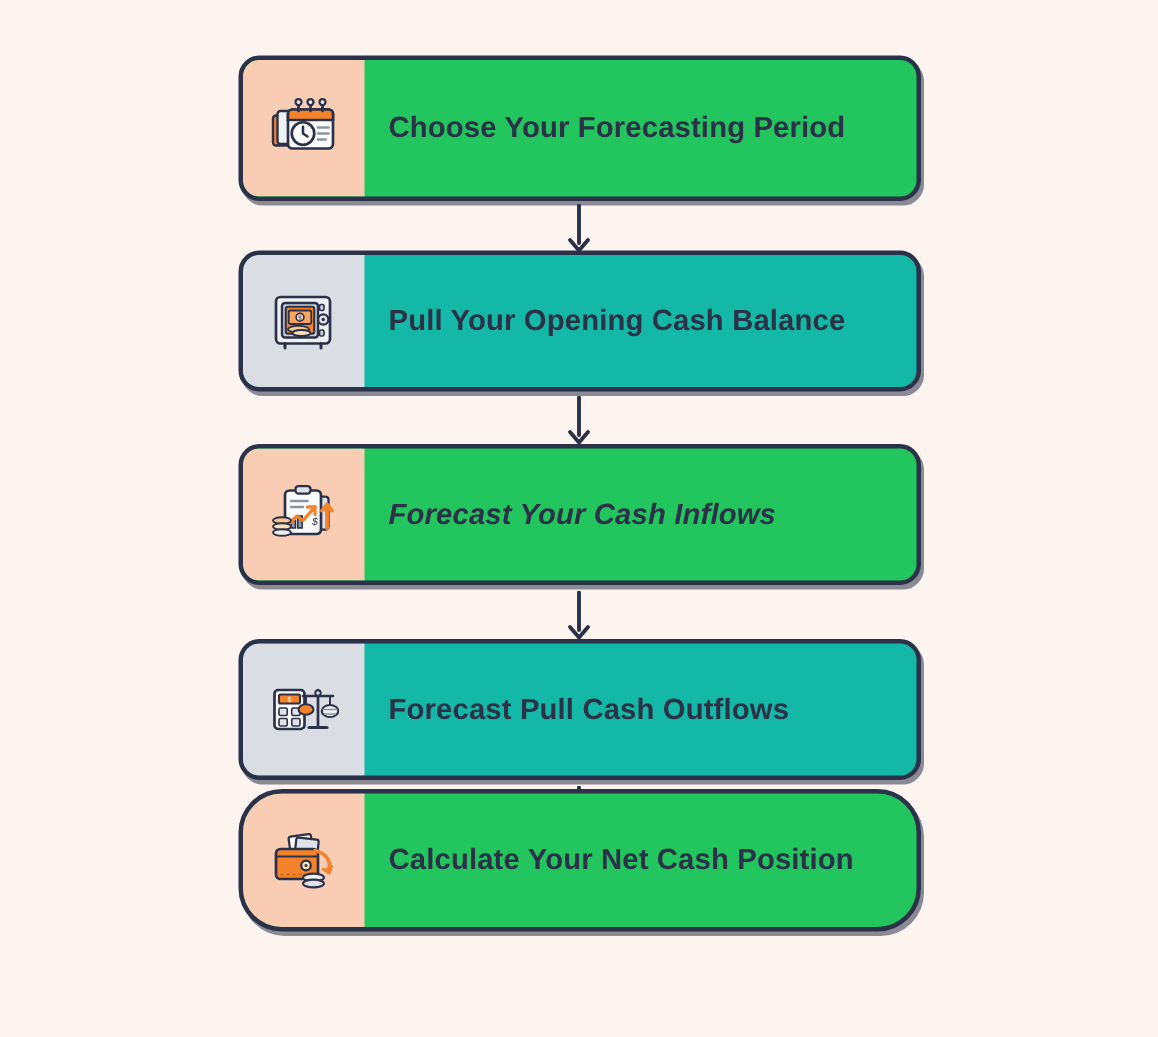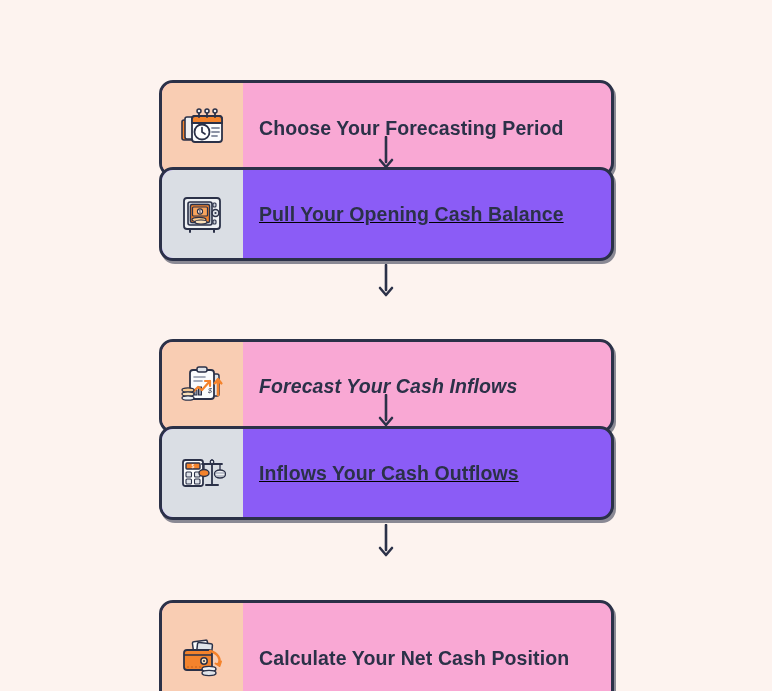--- a/index.html
+++ b/index.html
@@ -31,28 +31,28 @@
     border: 3px solid #2b3148;
     border-radius: 14px;
     overflow: hidden;
     box-shadow: 2px 3px 0 0 rgba(43,49,72,0.55);
   }
 
   .step-1 { top: 37px;  height: 97px; }
   .step-2 { top: 167px; height: 94px; }
   .step-3 { top: 296px; height: 94px; font-style: italic; }
   .step-4 { top: 426px; height: 94px; }
-  .step-5 { top: 557px; height: 116px; }
-
-  
-  .peach              { background: #f9a8d4; margin-top: 43px; }
+  .step-5 { top: 526px; height: 95px; border-radius: 29px; }
+
+  
+  .peach              { background: #22c55e; }
   .peach .icon-panel  { background: #f9cdb3; }
 
   
-  .grey               { background: #8b5cf6; text-decoration: underline; }
+  .grey               { background: #14b8a6; }
   .grey .icon-panel   { background: #dadee4; }
 
   .icon-panel {
     width: 81px;
     flex: 0 0 81px;
     display: flex;
     align-items: center;
     justify-content: center;
   }
 
@@ -235,21 +235,21 @@
           <line x1="24" y1="12" x2="24" y2="19" stroke="#2b3148" stroke-width="1.3"></line>
           <ellipse cx="24" cy="21" rx="5" ry="3.5" fill="#f4832c" stroke="#2b3148" stroke-width="1.4"></ellipse>
 
           <line x1="40" y1="12" x2="40" y2="19" stroke="#2b3148" stroke-width="1.3"></line>
           <ellipse cx="40" cy="22" rx="5.5" ry="4" fill="#eef0f3" stroke="#2b3148" stroke-width="1.4"></ellipse>
           <line x1="35" y1="21" x2="45" y2="21" stroke="#8c93a5" stroke-width="1"></line>
           <line x1="36" y1="24" x2="44" y2="24" stroke="#8c93a5" stroke-width="1"></line>
         </svg>
       </span>
     </div>
-    <div class="step-label">Inflows Your Cash Outflows</div>
+    <div class="step-label">Forecast Pull Cash Outflows</div>
   </div>
 
   <div class="arrow arrow-4">
     <span>
       <svg width="16" height="34" viewBox="0 0 16 34">
         <line x1="8" y1="1" x2="8" y2="26" stroke="#2b3148" stroke-width="2.6" stroke-linecap="round"></line>
         <path d="M2 24l6 7 6-7" fill="none" stroke="#2b3148" stroke-width="2.6" stroke-linecap="round" stroke-linejoin="round"></path>
       </svg>
     </span>
   </div>

